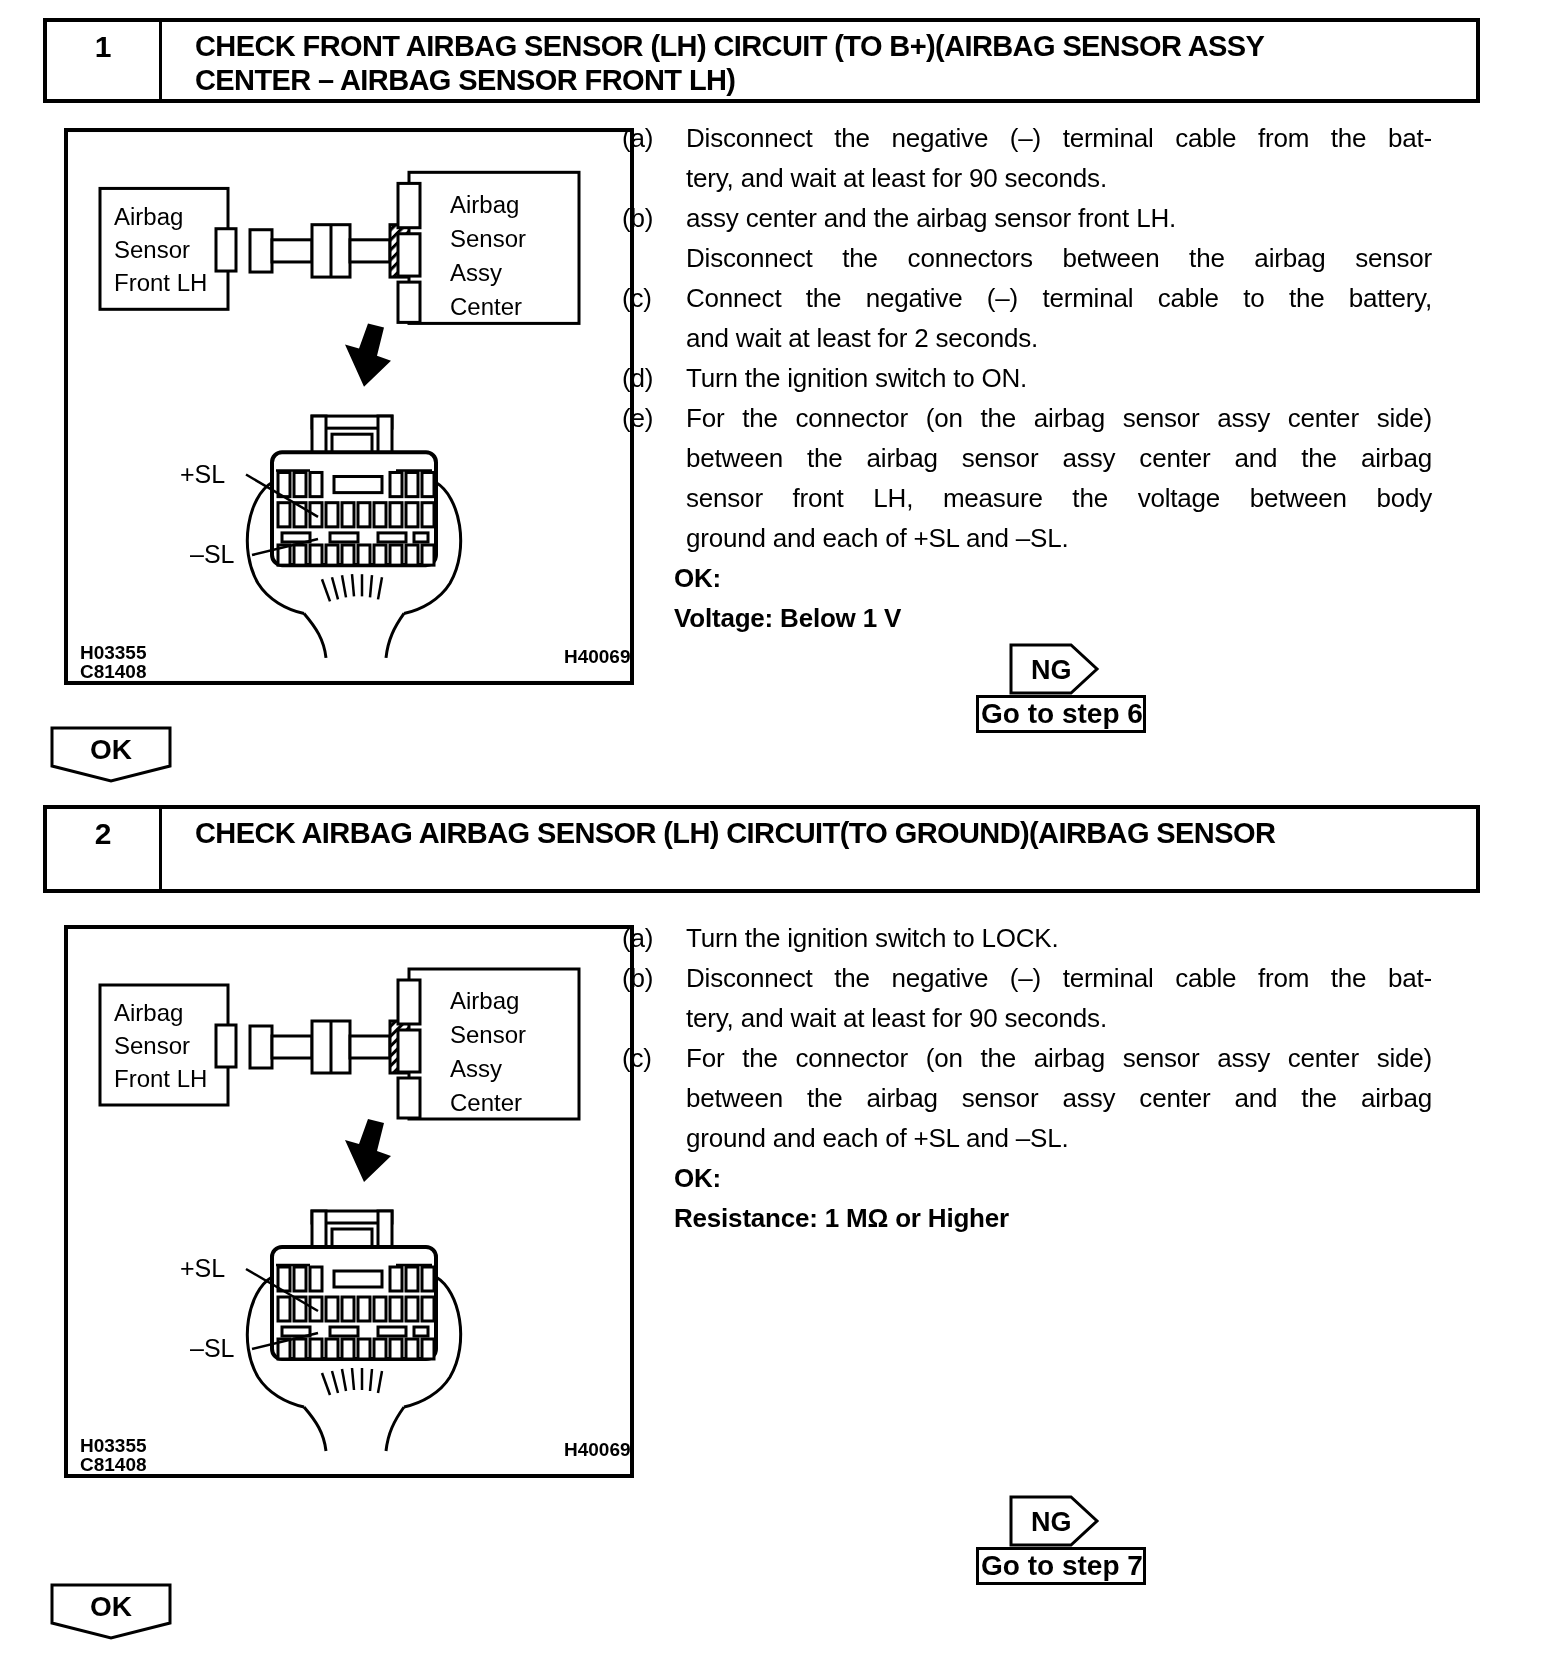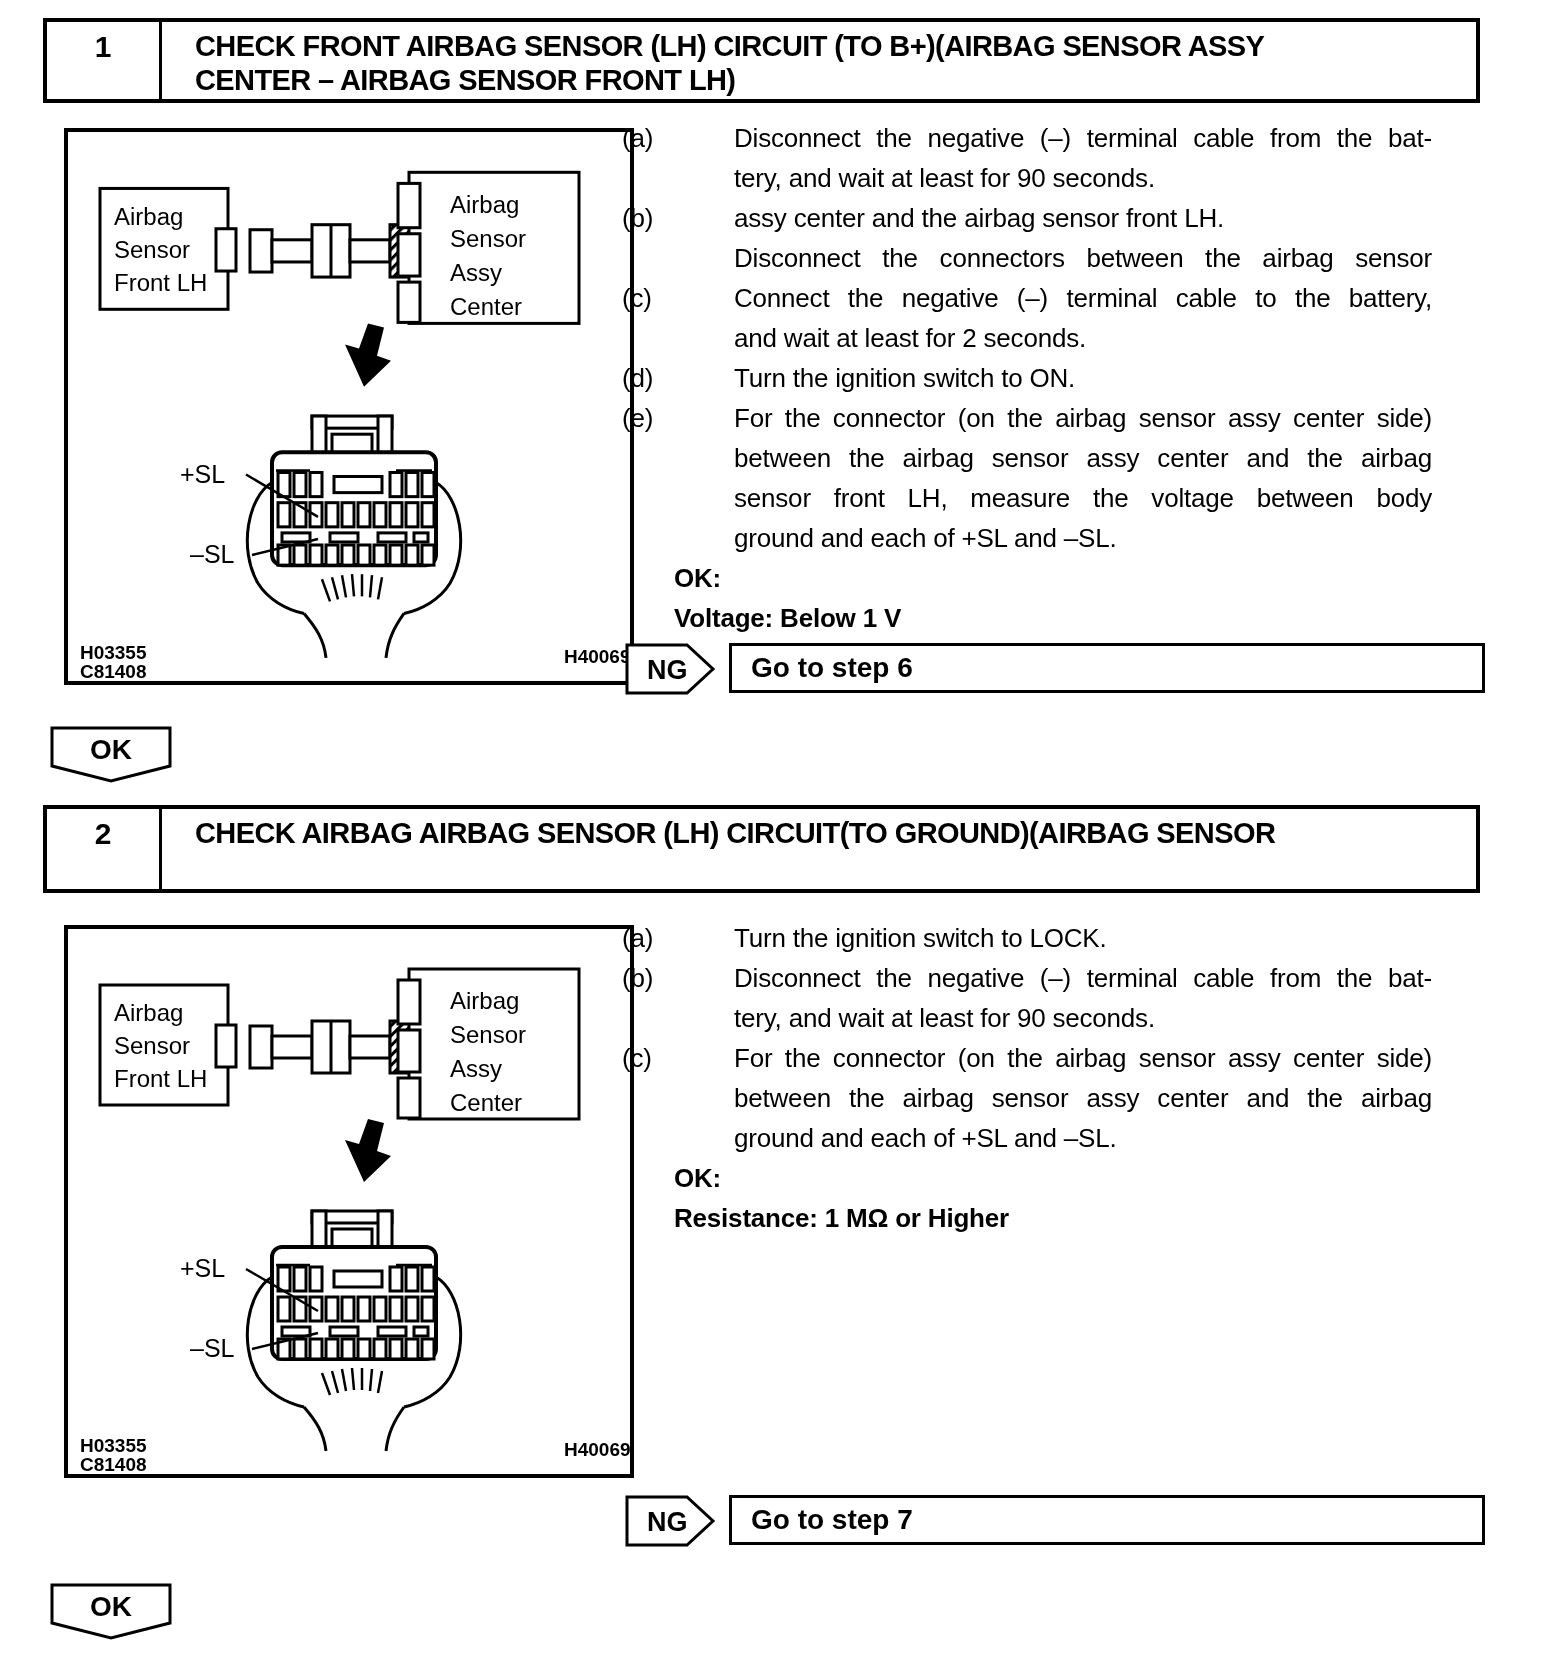--- a/index.html
+++ b/index.html
@@ -35,35 +35,35 @@
   .t24{font-size:24px;}
   .t25{font-size:25px;}
   .t19{font-size:19px;font-weight:700;}
   
   .instructions{
     position:absolute; left:622px; width:810px; font-size:26px; line-height:40px;
     letter-spacing:-0.2px;
   }
   .ins-item{display:flex;}
   .marker{width:64px;flex:none;}
-  .ins-text{flex:1;min-width:0;margin-left:48px;}
+  .ins-text{flex:1;min-width:0;}
   .ln{line-height:40px;}
   .ln.j{text-align:justify;text-align-last:justify;}
   .spec{margin-left:52px;font-weight:700;}
   
   .ng-row{
     position:absolute; left:625px; width:860px; height:52px;
-    display:flex; align-items:flex-start;
+    display:flex; align-items:center;flex-direction:column;
   }
   .ng-arrow{flex:none;}
   .ng-arrow text{font-size:27px;font-weight:700;}
   .ng-box{
     flex:1; height:50px; margin-left:12px; border:3px solid #000;
     box-sizing:border-box; display:flex; align-items:center;
-    padding-left:19px; font-size:28px; font-weight:700; background:#fff;
+    padding-left:2px; font-size:28px; font-weight:700; background:#fff;
   }
   
   .ok-flag{position:absolute; left:50px;}
   .ok-flag text{font-size:28px;font-weight:700;}
 </style>
 </head>
 <body>
 
 <div class="page">
 

